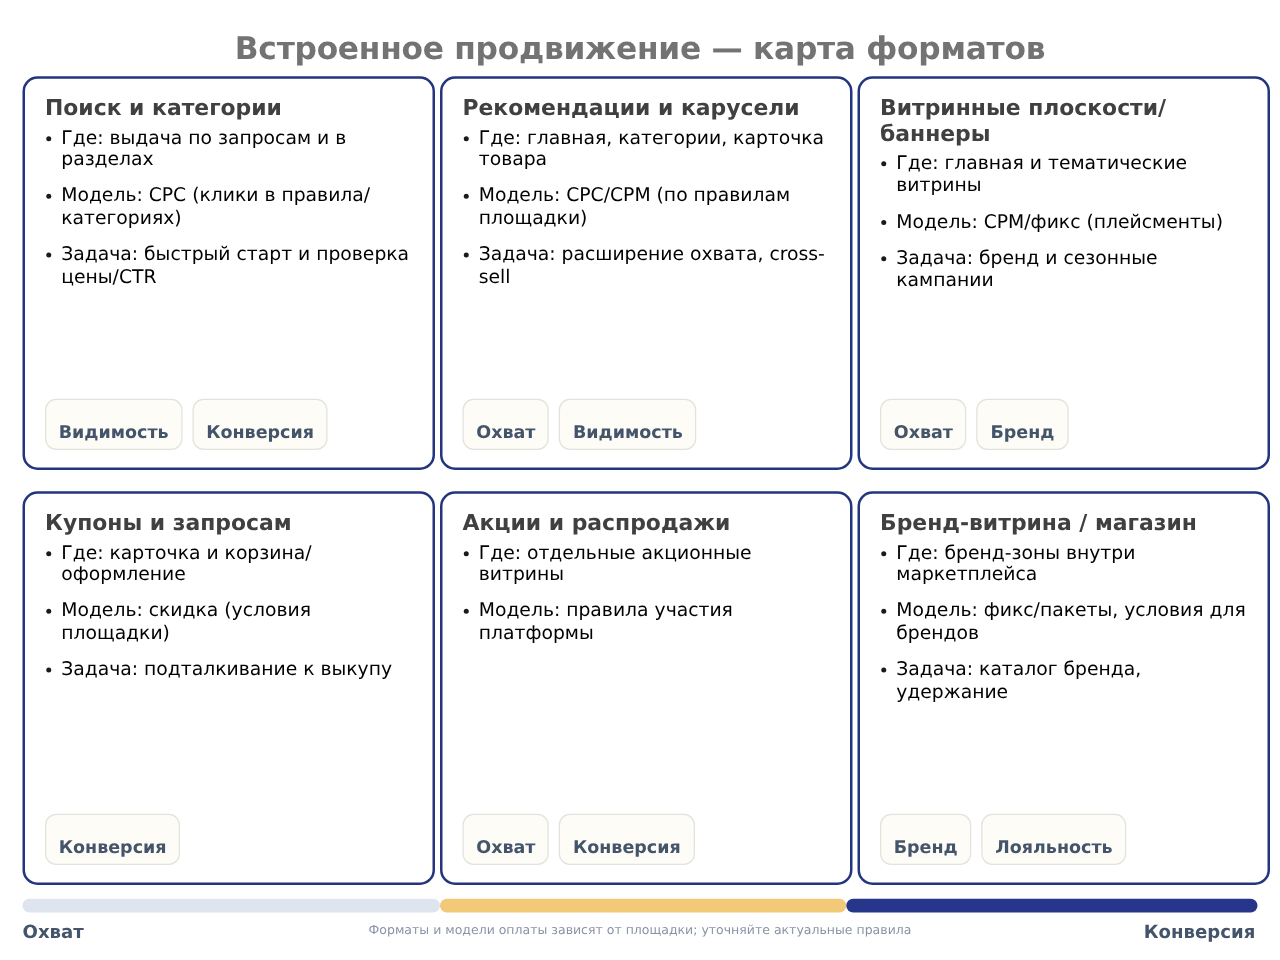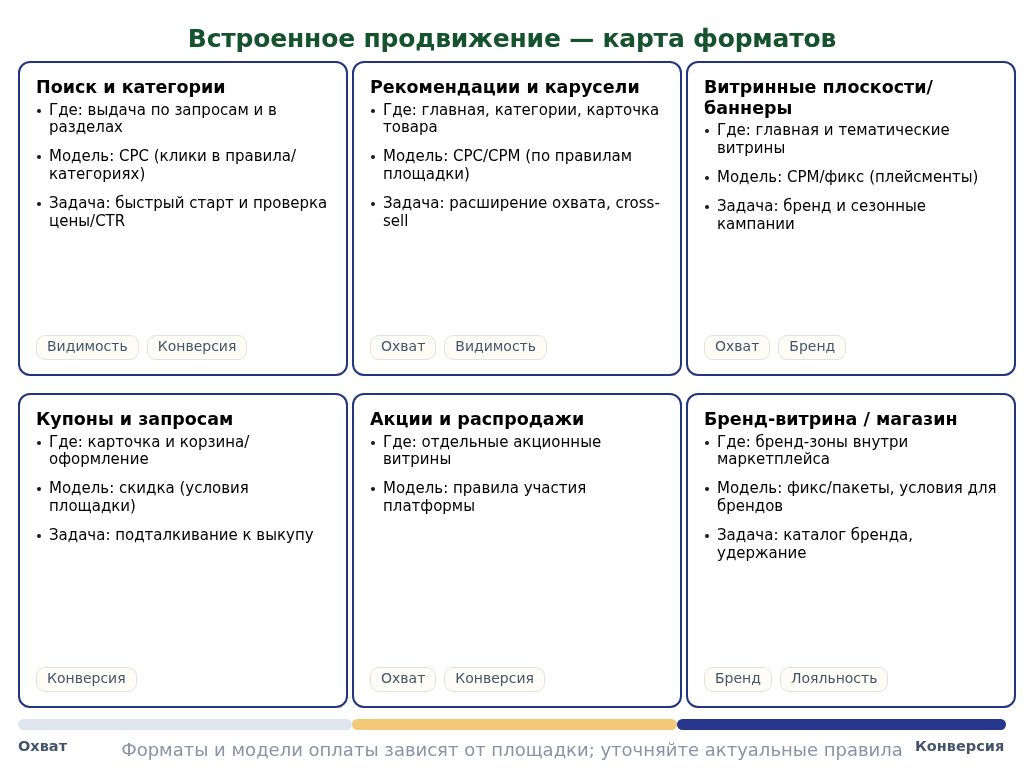--- a/index.html
+++ b/index.html
@@ -18,21 +18,21 @@
 
   
   .slide-title {
     position: absolute;
     top: 24px;
     left: 0;
     width: 1024px;
     text-align: center;
     font-size: 25px;
     font-weight: bold;
-    color: #14532d;
+    color: #737373;
     letter-spacing: -0.2px;
     white-space: nowrap;
   }
 
   
   .grid {
     position: absolute;
     top: 61px;
     left: 18px;
     width: 988px;
@@ -48,21 +48,21 @@
     box-sizing: border-box;
     border: 2px solid #23357e;
     border-radius: 12px;
     background: #ffffff;
     padding: 14px 16px 12px 16px;
   }
 
   .card-title {
     font-size: 17.5px;
     font-weight: bold;
-    color: #000000;
+    color: #404040;
     line-height: 1.18;
     margin: 0 0 4px 0;
   }
 
   .bullets {
     list-style: none;
     margin: 0;
     padding: 0;
   }
   .bullets li {
@@ -89,23 +89,23 @@
     left: 16px;
     bottom: 14px;
     display: flex;
     gap: 8px;
   }
   .pill {
     box-sizing: border-box;
     background: #fdfcf6;
     border: 1px solid #e3e2dc;
     border-radius: 9px;
-    padding: 2px 10px 4px 10px;
+    padding: 18px 10px 4px 10px;
     font-size: 14px;
-    font-weight: normal;
+    font-weight: bold;
     color: #44556b;
     white-space: nowrap;
     line-height: 1.2;
     margin-top: 24px;
   }
 
   
   .footer {
     position: absolute;
     left: 0;
@@ -133,21 +133,21 @@
   }
   .foot-left  { left: 18px; }
   .foot-right { left: 915px; }
 
   .foot-note {
     position: absolute;
     top: 27px;
     left: 0;
     width: 1024px;
     text-align: center;
-    font-size: 18px;
+    font-size: 10px;
     color: #8a93a5;
     white-space: nowrap;
   }
 </style>
 </head>
 <body>
 
 <div class="slide-title">Встроенное продвижение — карта форматов</div>
 
 <div class="grid">

